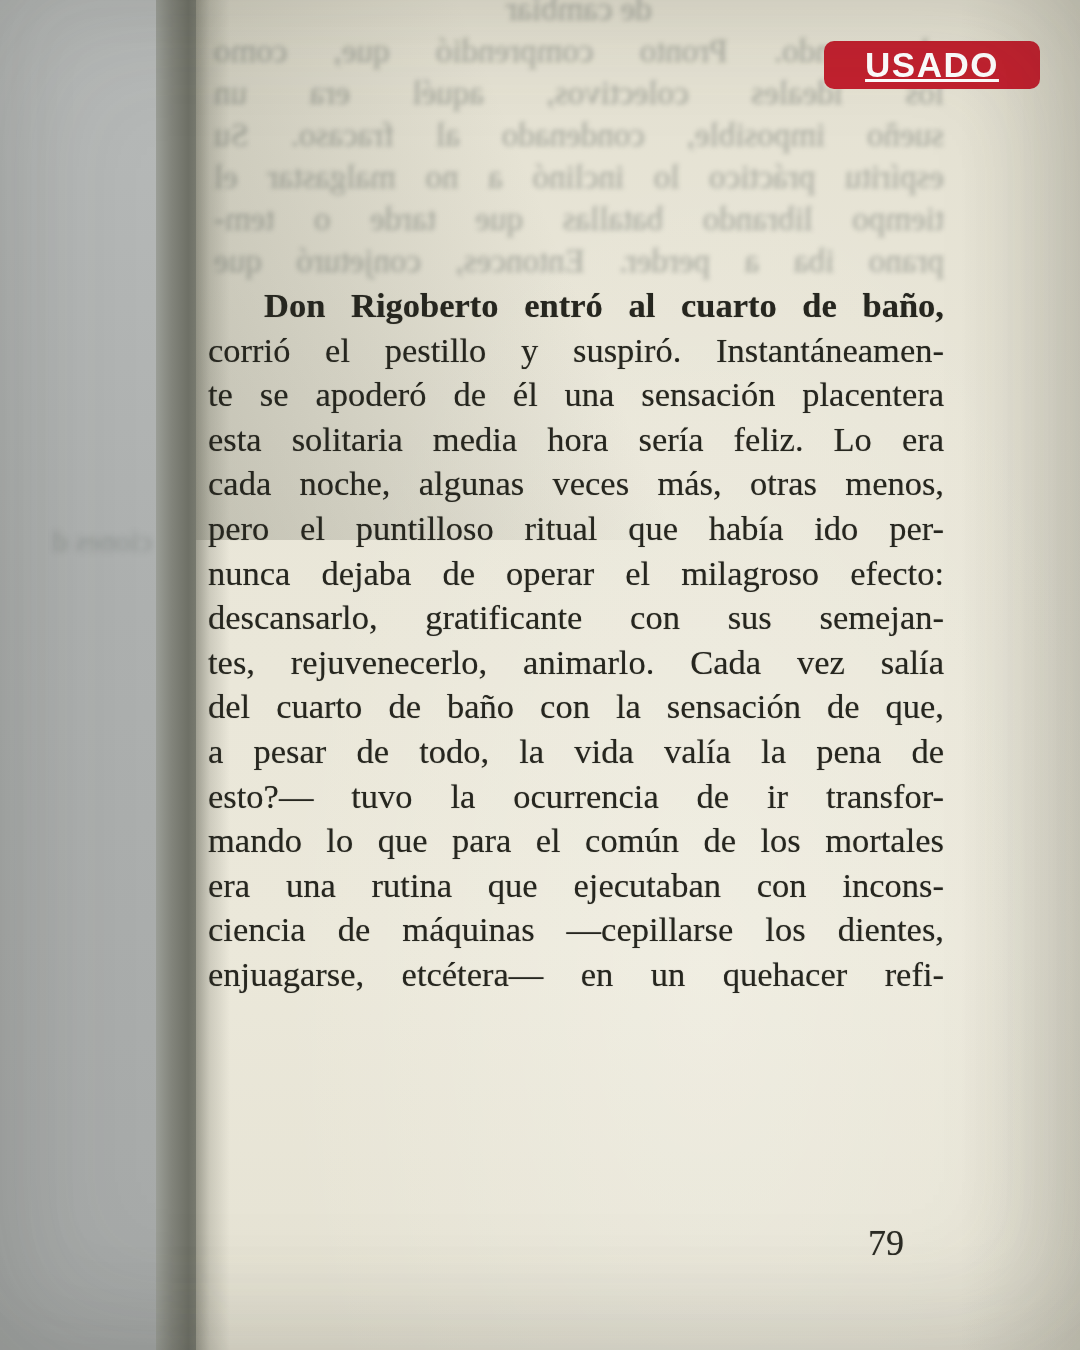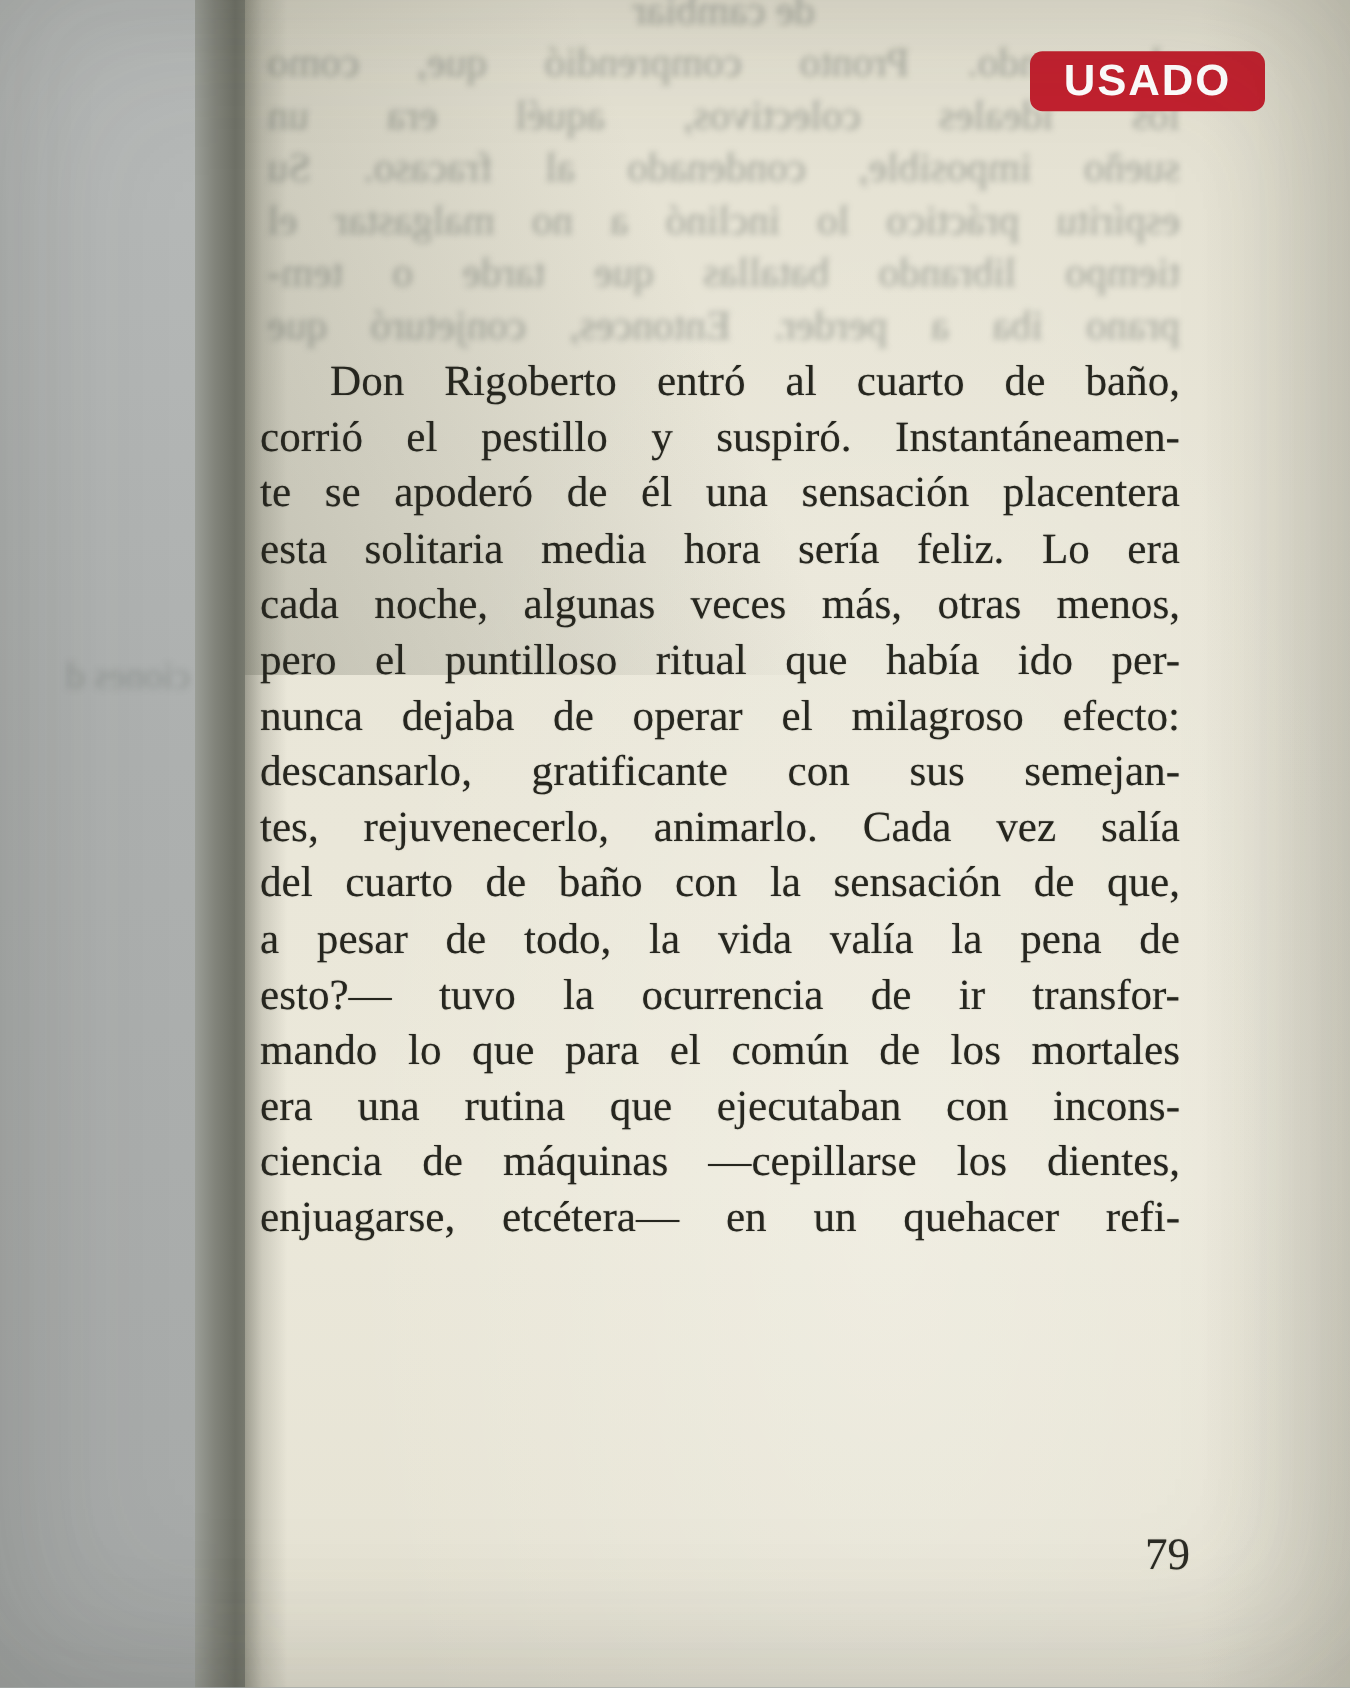--- a/index.html
+++ b/index.html
@@ -64,38 +64,38 @@
   .ghost-top .line:first-child { text-align-last: center; }
 
   
   .para {
     position: absolute; left: 208px; top: 283px; width: 736px;
     font-size: 34.5px; line-height: 44.6px;
     color: #26261f;
     text-shadow: 0 0 1px rgba(38,38,28,0.45);
   }
   .para .line { text-align: justify; text-align-last: justify; }
-  .para .line:first-child { text-indent: 56px; }
+  .para .line:first-child { text-indent: 56px; font-weight: bold; }
 
   .page-number {
     position: absolute; left: 868px; top: 1222px;
     font-size: 36px; color: #2b2b24;
     text-shadow: 0 0 1px rgba(38,38,28,0.4);
-    margin-left: 48px;
   }
 
   
   .badge {
-    position: absolute; left: 824px; top: 41px; width: 188px; height: 48px;
+    position: absolute; left: 824px; top: 41px; width: 216px; height: 48px;
     background: #c2202e;
     border-radius: 10px;
     display: flex; align-items: center; justify-content: center;
     font-family: "Liberation Sans", sans-serif;
     font-weight: bold; font-size: 35px; letter-spacing: 1.5px;
     color: #ffffff;
+    text-decoration: underline;
   }
 
   
   .vignette {
     position: absolute; inset: 0;
     box-shadow: inset 0 0 140px rgba(66,68,58,0.18), inset 0 -30px 90px rgba(66,68,58,0.08);
     pointer-events: none;
   }
 </style>
 </head>

